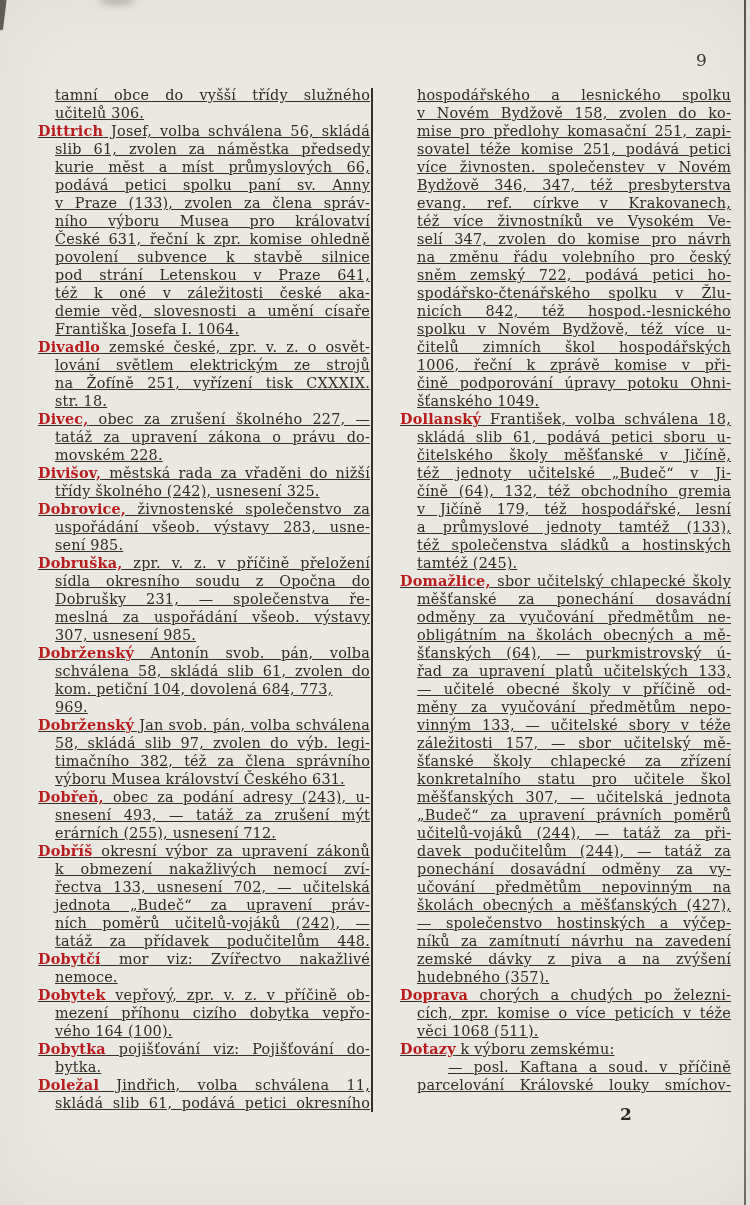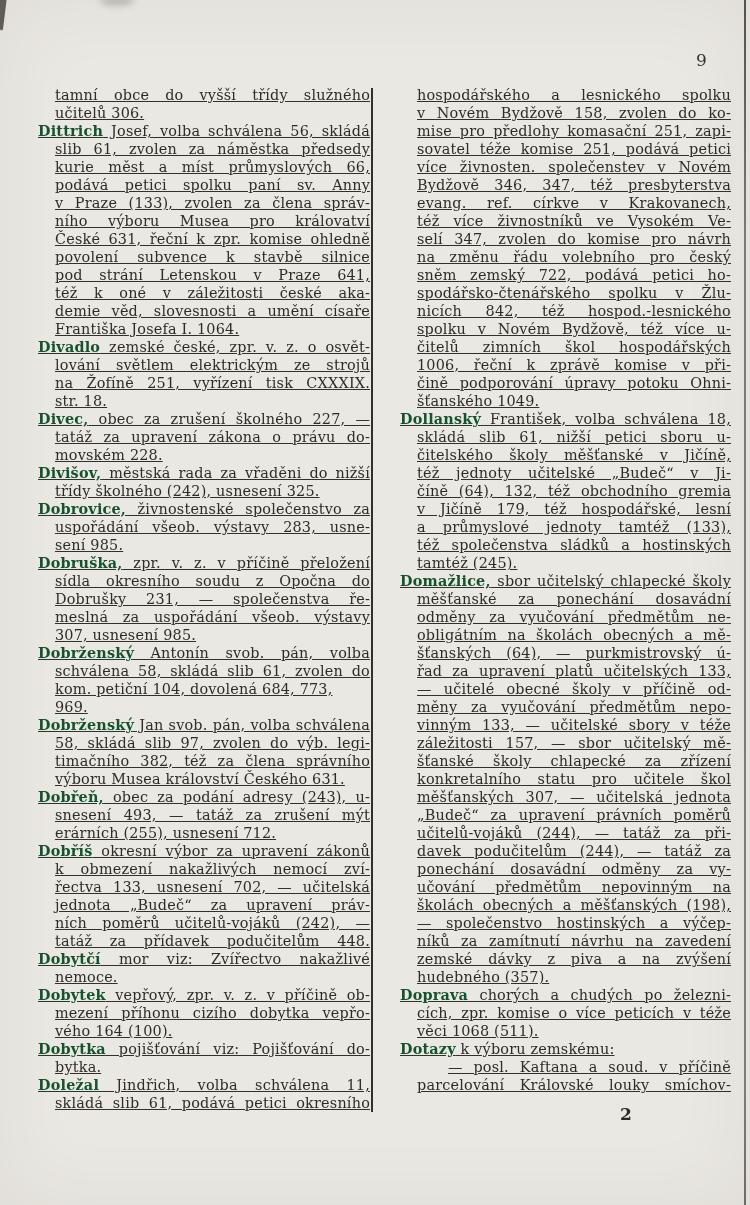--- a/index.html
+++ b/index.html
@@ -42,21 +42,21 @@
   .ln {
     font-size: 14.4px;
     line-height: 18px;
     letter-spacing: 0.2px;
     white-space: normal;
     color: #2f2c26;
   }
   .ln.ind  { padding-left: 17px; }
   .ln.ind2 { padding-left: 48px; }
   .ln.just { text-align: justify; text-align-last: justify; }
-  b.head { font-weight: bold; color: #14532d; }
+  b.head { font-weight: bold; color: #b91c1c; }
   .divider {
     position: absolute;
     left: 371px;
     top: 88px;
     width: 2px;
     height: 1024px;
     background: #33302b;
   }
   .edge-line {
     position: absolute;
@@ -201,21 +201,21 @@
         <div class="ln ind just">spodářsko-čtenářského spolku v Žlu-</div>
         <div class="ln ind just">nicích 842, též hospod.-lesnického</div>
         <div class="ln ind just">spolku v Novém Bydžově, též více u-</div>
         <div class="ln ind just">čitelů zimních škol hospodářských</div>
         <div class="ln ind just">1006, řeční k zprávě komise v při-</div>
         <div class="ln ind just">čině podporování úpravy potoku Ohni-</div>
         <div class="ln ind">šťanského 1049.</div>
       </div>
       <div class="entry">
         <div class="ln just"><b class="head">Dollanský</b> František, volba schválena 18,</div>
-        <div class="ln ind just">skládá slib 61, nižší petici sboru u-</div>
+        <div class="ln ind just">skládá slib 61, podává petici sboru u-</div>
         <div class="ln ind just">čitelského školy měšťanské v Jičíně,</div>
         <div class="ln ind just">též jednoty učitelské „Budeč“ v Ji-</div>
         <div class="ln ind just">číně (64), 132, též obchodního gremia</div>
         <div class="ln ind just">v Jičíně 179, též hospodářské, lesní</div>
         <div class="ln ind just">a průmyslové jednoty tamtéž (133),</div>
         <div class="ln ind just">též společenstva sládků a hostinských</div>
         <div class="ln ind">tamtéž (245).</div>
       </div>
       <div class="entry">
         <div class="ln just"><b class="head">Domažlice,</b> sbor učitelský chlapecké školy</div>
@@ -229,21 +229,21 @@
         <div class="ln ind just">vinným 133, — učitelské sbory v téže</div>
         <div class="ln ind just">záležitosti 157, — sbor učitelský mě-</div>
         <div class="ln ind just">šťanské školy chlapecké za zřízení</div>
         <div class="ln ind just">konkretalního statu pro učitele škol</div>
         <div class="ln ind just">měšťanských 307, — učitelská jednota</div>
         <div class="ln ind just">„Budeč“ za upravení právních poměrů</div>
         <div class="ln ind just">učitelů-vojáků (244), — tatáž za při-</div>
         <div class="ln ind just">davek podučitelům (244), — tatáž za</div>
         <div class="ln ind just">ponechání dosavádní odměny za vy-</div>
         <div class="ln ind just">učování předmětům nepovinným na</div>
-        <div class="ln ind just">školách obecných a měšťanských (198),</div>
+        <div class="ln ind just">školách obecných a měšťanských (427),</div>
         <div class="ln ind just">— společenstvo hostinských a výčep-</div>
         <div class="ln ind just">níků za zamítnutí návrhu na zavedení</div>
         <div class="ln ind just">zemské dávky z piva a na zvýšení</div>
         <div class="ln ind">hudebného (357).</div>
       </div>
       <div class="entry">
         <div class="ln just"><b class="head">Doprava</b> chorých a chudých po železni-</div>
         <div class="ln ind just">cích, zpr. komise o více peticích v téže</div>
         <div class="ln ind">věci 1068 (511).</div>
       </div>

